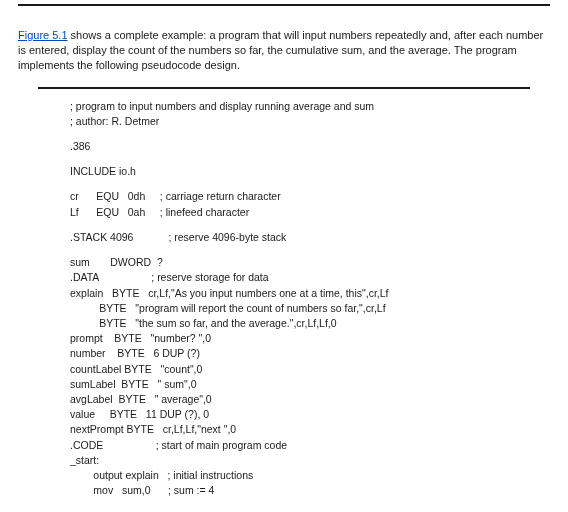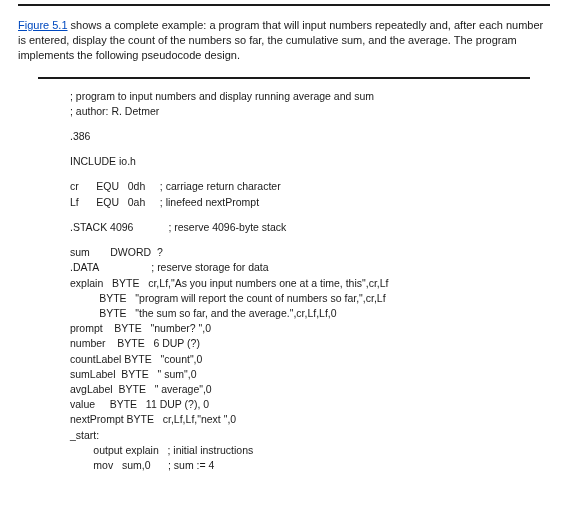--- a/index.html
+++ b/index.html
@@ -11,21 +11,21 @@
     width: 568px;
     background: #fff;
   }
   .topbar {
     height: 4px;
     background: #fff;
     border-bottom: 2px solid #1a1a1a;
     margin: 0 18px 0 18px;
   }
   .intro {
-    padding: 12px 18px 10px 18px;
+    padding: 22px 18px 10px 18px;
     line-height: 1.35;
   }
   .intro a {
     color: #0049bf;
     text-decoration: underline;
   }
   .hr {
     height: 2px;
     background: #1a1a1a;
     margin: 4px 38px 10px 38px;
@@ -55,32 +55,33 @@
 
 <div class="code" id="code-block">
     <div class="row">; program to input numbers and display running average and sum</div>
     <div class="row">; author: R. Detmer</div>
     <div class="blank"></div>
     <div class="row">.386</div>
     <div class="blank"></div>
     <div class="row">INCLUDE io.h</div>
     <div class="blank"></div>
     <div class="row">cr      EQU   0dh     ; carriage return character</div>
-    <div class="row">Lf      EQU   0ah     ; linefeed nextPrompt</div>
+    <div class="row">Lf      EQU   0ah     ; linefeed character</div>
     <div class="blank"></div>
     <div class="row">.STACK 4096            ; reserve 4096-byte stack</div>
     <div class="blank"></div>
     <div class="row">sum       DWORD  ?</div>
     <div class="row">.DATA                  ; reserve storage for data</div>
     <div class="row">explain   BYTE   cr,Lf,"As you input numbers one at a time, this",cr,Lf</div>
     <div class="row">          BYTE   "program will report the count of numbers so far,",cr,Lf</div>
     <div class="row">          BYTE   "the sum so far, and the average.",cr,Lf,Lf,0</div>
     <div class="row">prompt    BYTE   "number? ",0</div>
     <div class="row">number    BYTE   6 DUP (?)</div>
     <div class="row">countLabel BYTE   "count",0</div>
     <div class="row">sumLabel  BYTE   " sum",0</div>
     <div class="row">avgLabel  BYTE   " average",0</div>
     <div class="row">value     BYTE   11 DUP (?), 0</div>
     <div class="row">nextPrompt BYTE   cr,Lf,Lf,"next ",0</div>
+    <div class="row">.CODE                  ; start of main program code</div>
     <div class="row">_start:</div>
     <div class="row">        output explain   ; initial instructions</div>
     <div class="row">        mov   sum,0      ; sum := 4</div>
   </div>
 
 </body></html>

